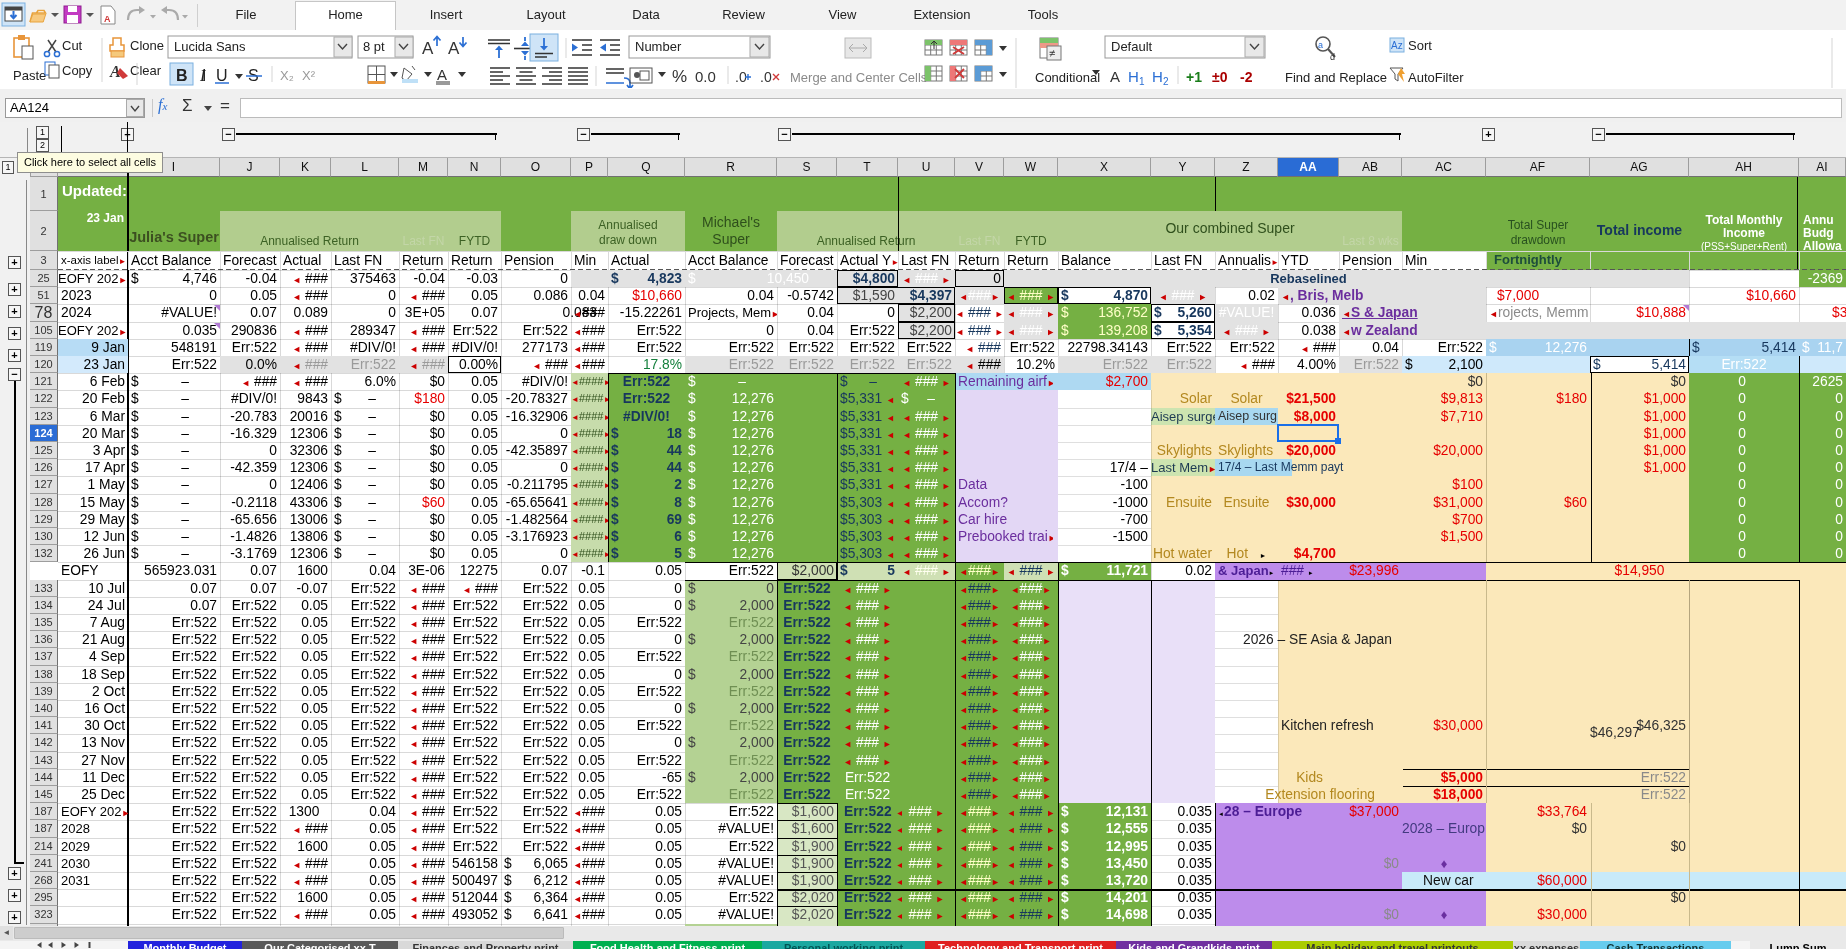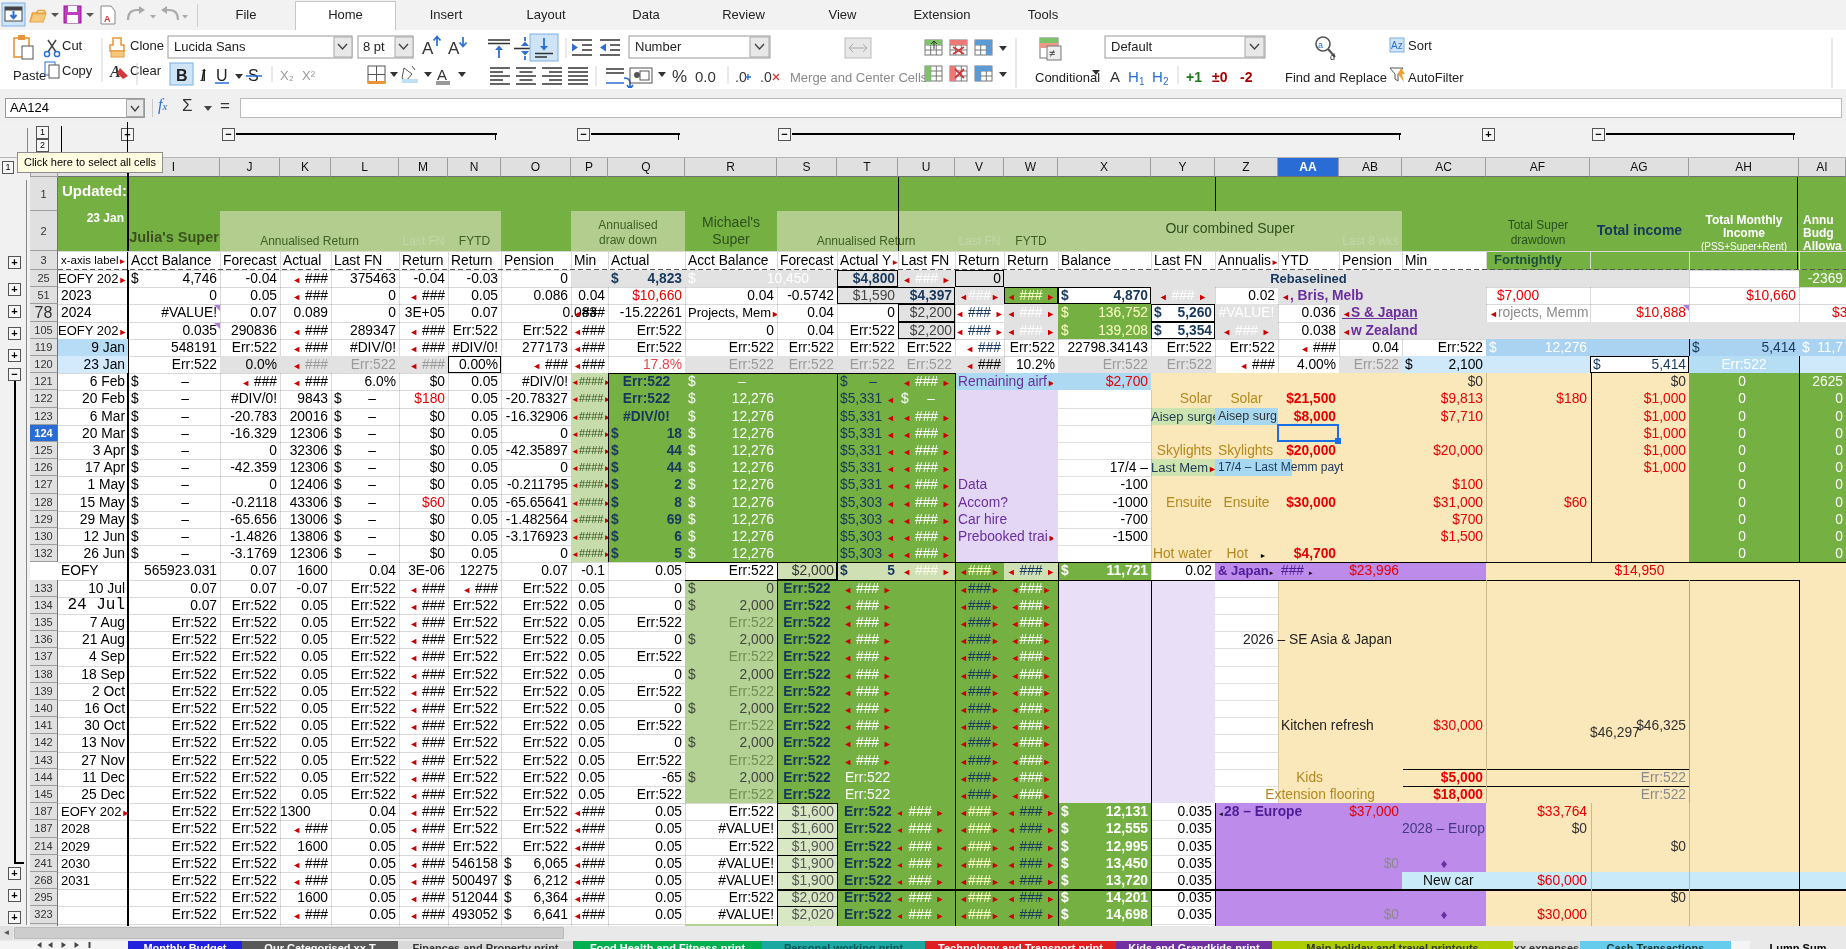--- a/index.html
+++ b/index.html
@@ -792,21 +792,21 @@
     </div>
     <div style="left:58px;top:356px;width:70px;height:17.2px;font-size:13.8px;line-height:17.2px;color:#000;text-align:right;padding-right:3px;white-space:nowrap;overflow:hidden;box-sizing:border-box;">23 Jan</div>
     <div style="left:128px;top:356px;width:92px;height:17.2px;font-size:13.8px;line-height:17.2px;color:#000;text-align:right;padding-right:3px;white-space:nowrap;overflow:hidden;box-sizing:border-box;">Err:522</div>
     <div style="left:220px;top:356px;width:60px;height:17.2px;font-size:13.8px;line-height:17.2px;color:#000;text-align:right;padding-right:3px;white-space:nowrap;overflow:hidden;box-sizing:border-box;">0.0%</div>
     <div style="left:280px;top:356px;width:51px;height:17.2px;font-size:13.8px;line-height:17.2px;color:#9a9a9a;text-align:right;padding-right:3px;white-space:nowrap;overflow:hidden;box-sizing:border-box;"><span style="color:#c00;font-size:9px">◄</span> ###</div>
     <div style="left:331px;top:356px;width:68px;height:17.2px;font-size:13.8px;line-height:17.2px;color:#9a9a9a;text-align:right;padding-right:3px;white-space:nowrap;overflow:hidden;box-sizing:border-box;">Err:522</div>
     <div style="left:399px;top:356px;width:49px;height:17.2px;font-size:13.8px;line-height:17.2px;color:#9a9a9a;text-align:right;padding-right:3px;white-space:nowrap;overflow:hidden;box-sizing:border-box;"><span style="color:#c00;font-size:9px">◄</span> ###</div>
     <div style="left:448px;top:356px;width:53px;height:17.2px;font-size:13.8px;line-height:17.2px;color:#000;text-align:right;padding-right:3px;white-space:nowrap;overflow:hidden;box-sizing:border-box;">0.00%</div>
     <div style="left:501px;top:356px;width:70px;height:17.2px;font-size:13.8px;line-height:17.2px;color:#000;text-align:right;padding-right:3px;white-space:nowrap;overflow:hidden;box-sizing:border-box;"><span style="color:#c00;font-size:9px">◄</span> ###</div>
     <div style="left:571px;top:356px;width:37px;height:17.2px;font-size:13.8px;line-height:17.2px;color:#000;text-align:right;padding-right:3px;white-space:nowrap;overflow:hidden;box-sizing:border-box;"><span style="color:#c00;font-size:9px">◄</span>###</div>
-    <div style="left:608px;top:356px;width:77px;height:33px;font-size:13.8px;line-height:17.2px;color:#ef4444;text-align:right;padding-right:3px;white-space:nowrap;overflow:hidden;box-sizing:border-box;">17.8%</div>
+    <div style="left:608px;top:356px;width:77px;height:33px;font-size:13.8px;line-height:17.2px;color:#15803d;text-align:right;padding-right:3px;white-space:nowrap;overflow:hidden;box-sizing:border-box;">17.8%</div>
     <div style="left:685px;top:356px;width:92px;height:17.2px;font-size:13.8px;line-height:17.2px;color:#9a9a9a;text-align:right;padding-right:3px;white-space:nowrap;overflow:hidden;box-sizing:border-box;">Err:522</div>
     <div style="left:777px;top:356px;width:60px;height:17.2px;font-size:13.8px;line-height:17.2px;color:#9a9a9a;text-align:right;padding-right:3px;white-space:nowrap;overflow:hidden;box-sizing:border-box;">Err:522</div>
     <div style="left:837px;top:356px;width:61px;height:17.2px;font-size:13.8px;line-height:17.2px;color:#9a9a9a;text-align:right;padding-right:3px;white-space:nowrap;overflow:hidden;box-sizing:border-box;">Err:522</div>
     <div style="left:898px;top:356px;width:57px;height:17.2px;font-size:13.8px;line-height:17.2px;color:#9a9a9a;text-align:right;padding-right:3px;white-space:nowrap;overflow:hidden;box-sizing:border-box;">Err:522</div>
     <div style="left:955px;top:356px;width:49px;height:17.2px;font-size:13.8px;line-height:17.2px;color:#000;text-align:right;padding-right:3px;white-space:nowrap;overflow:hidden;box-sizing:border-box;"><span style="color:#c00;font-size:9px">◄</span> ###</div>
     <div style="left:1004px;top:356px;width:54px;height:17.2px;font-size:13.8px;line-height:17.2px;color:#000;text-align:right;padding-right:3px;white-space:nowrap;overflow:hidden;box-sizing:border-box;">10.2%</div>
     <div style="left:1058px;top:356px;width:93px;height:17.2px;font-size:13.8px;line-height:17.2px;color:#9a9a9a;text-align:right;padding-right:3px;white-space:nowrap;overflow:hidden;box-sizing:border-box;">Err:522</div>
     <div style="left:1151px;top:356px;width:64px;height:17.2px;font-size:13.8px;line-height:17.2px;color:#9a9a9a;text-align:right;padding-right:3px;white-space:nowrap;overflow:hidden;box-sizing:border-box;">Err:522</div>
     <div style="left:1215px;top:356px;width:63px;height:17.2px;font-size:13.8px;line-height:17.2px;color:#000;text-align:right;padding-right:3px;white-space:nowrap;overflow:hidden;box-sizing:border-box;"><span style="color:#c00;font-size:9px">◄</span> ###</div>
     <div style="left:1278px;top:356px;width:61px;height:17.2px;font-size:13.8px;line-height:17.2px;color:#000;text-align:right;padding-right:3px;white-space:nowrap;overflow:hidden;box-sizing:border-box;">4.00%</div>
@@ -1199,21 +1199,21 @@
     <div style="left:571px;top:579.6px;width:37px;height:17.2px;font-size:13.8px;line-height:17.2px;color:#000;text-align:right;padding-right:3px;white-space:nowrap;overflow:hidden;box-sizing:border-box;">0.05</div>
     <div style="left:608px;top:579.6px;width:77px;height:17.2px;font-size:13.8px;line-height:17.2px;color:#000;text-align:right;padding-right:3px;white-space:nowrap;overflow:hidden;box-sizing:border-box;">0</div>
     <div style="left:685px;top:579.6px;width:92px;height:17.2px;font-size:13.8px;line-height:17.2px;color:#444;display:flex;justify-content:space-between;padding:0 3px;box-sizing:border-box;overflow:hidden;">
       <span>$</span>
       <span>0</span>
     </div>
     <div style="left:777px;top:579.6px;width:60px;height:17.2px;font-size:13.8px;line-height:17.2px;color:#17375d;font-weight:bold;text-align:center;white-space:nowrap;overflow:hidden;box-sizing:border-box;">Err:522</div>
     <div style="left:837px;top:579.6px;width:61px;height:17.2px;font-size:13.8px;line-height:17.2px;color:#fff;text-align:center;white-space:nowrap;overflow:hidden;box-sizing:border-box;"><span style="color:#c00;font-size:9px">◄</span> ### <span style="color:#c00;font-size:9px">►</span></div>
     <div style="left:955px;top:579.6px;width:49px;height:17.2px;font-size:13.8px;line-height:17.2px;color:#17375d;text-align:center;white-space:nowrap;overflow:hidden;box-sizing:border-box;"><span style="color:#c00;font-size:9px">◄</span>###<span style="color:#c00;font-size:9px">►</span></div>
     <div style="left:1004px;top:579.6px;width:54px;height:17.2px;font-size:13.8px;line-height:17.2px;color:#fff;text-align:center;white-space:nowrap;overflow:hidden;box-sizing:border-box;"><span style="color:#c00;font-size:9px">◄</span>###<span style="color:#c00;font-size:9px">►</span></div>
-    <div style="left:58px;top:596.8px;width:70px;height:17.2px;font-size:16px;line-height:17.2px;color:#000;text-align:right;padding-right:3px;white-space:nowrap;overflow:hidden;box-sizing:border-box;font-family:Liberation Mono, monospace;">24 Jul</div>
+    <div style="left:58px;top:596.8px;width:70px;height:17.2px;font-size:14px;line-height:17.2px;color:#000;text-align:right;padding-right:3px;white-space:nowrap;overflow:hidden;box-sizing:border-box;">24 Jul</div>
     <div style="left:128px;top:596.8px;width:92px;height:17.2px;font-size:13.8px;line-height:17.2px;color:#000;text-align:right;padding-right:3px;white-space:nowrap;overflow:hidden;box-sizing:border-box;">0.07</div>
     <div style="left:220px;top:596.8px;width:60px;height:17.2px;font-size:13.8px;line-height:17.2px;color:#000;text-align:right;padding-right:3px;white-space:nowrap;overflow:hidden;box-sizing:border-box;">Err:522</div>
     <div style="left:280px;top:596.8px;width:51px;height:17.2px;font-size:13.8px;line-height:17.2px;color:#000;text-align:right;padding-right:3px;white-space:nowrap;overflow:hidden;box-sizing:border-box;">0.05</div>
     <div style="left:331px;top:596.8px;width:68px;height:17.2px;font-size:13.8px;line-height:17.2px;color:#000;text-align:right;padding-right:3px;white-space:nowrap;overflow:hidden;box-sizing:border-box;">Err:522</div>
     <div style="left:399px;top:596.8px;width:49px;height:17.2px;font-size:13.8px;line-height:17.2px;color:#000;text-align:right;padding-right:3px;white-space:nowrap;overflow:hidden;box-sizing:border-box;"><span style="color:#c00;font-size:9px">◄</span> ###</div>
     <div style="left:448px;top:596.8px;width:53px;height:17.2px;font-size:13.8px;line-height:17.2px;color:#000;text-align:right;padding-right:3px;white-space:nowrap;overflow:hidden;box-sizing:border-box;">Err:522</div>
     <div style="left:501px;top:596.8px;width:70px;height:17.2px;font-size:13.8px;line-height:17.2px;color:#000;text-align:right;padding-right:3px;white-space:nowrap;overflow:hidden;box-sizing:border-box;">Err:522</div>
     <div style="left:571px;top:596.8px;width:37px;height:17.2px;font-size:13.8px;line-height:17.2px;color:#000;text-align:right;padding-right:3px;white-space:nowrap;overflow:hidden;box-sizing:border-box;">0.05</div>
     <div style="left:608px;top:596.8px;width:77px;height:17.2px;font-size:13.8px;line-height:17.2px;color:#000;text-align:right;padding-right:3px;white-space:nowrap;overflow:hidden;box-sizing:border-box;">0</div>
     <div style="left:685px;top:596.8px;width:92px;height:17.2px;font-size:13.8px;line-height:17.2px;color:#444;display:flex;justify-content:space-between;padding:0 3px;box-sizing:border-box;overflow:hidden;">
@@ -1411,21 +1411,21 @@
     <div style="left:1402px;top:768.8px;width:84px;height:17.2px;font-size:13.8px;line-height:17.2px;color:#e60000;font-weight:bold;text-align:right;padding-right:3px;white-space:nowrap;overflow:hidden;box-sizing:border-box;">$5,000</div>
     <div style="left:1215px;top:786px;width:163px;height:17.2px;font-size:13.8px;line-height:17.2px;color:#b3881f;text-align:right;padding-right:3px;white-space:nowrap;overflow:hidden;box-sizing:border-box;">Extension flooring</div>
     <div style="left:1402px;top:786px;width:84px;height:17.2px;font-size:13.8px;line-height:17.2px;color:#e60000;font-weight:bold;text-align:right;padding-right:3px;white-space:nowrap;overflow:hidden;box-sizing:border-box;">$18,000</div>
     <div style="left:1590px;top:724px;width:99px;height:17.2px;font-size:13.8px;line-height:17.2px;color:#333;text-align:left;padding-right:3px;white-space:nowrap;overflow:hidden;box-sizing:border-box;">$46,297</div>
     <div style="left:1590px;top:717.2px;width:99px;height:17.2px;font-size:13.8px;line-height:17.2px;color:#333;text-align:right;padding-right:3px;white-space:nowrap;overflow:hidden;box-sizing:border-box;">$46,325</div>
     <div style="left:1590px;top:768.8px;width:99px;height:17.2px;font-size:13.8px;line-height:17.2px;color:#8a8a8a;text-align:right;padding-right:3px;white-space:nowrap;overflow:hidden;box-sizing:border-box;">Err:522</div>
     <div style="left:1590px;top:786px;width:99px;height:17.2px;font-size:13.8px;line-height:17.2px;color:#8a8a8a;text-align:right;padding-right:3px;white-space:nowrap;overflow:hidden;box-sizing:border-box;">Err:522</div>
     <div style="left:58px;top:803.2px;width:70px;height:17.2px;font-size:13px;line-height:17.2px;color:#000;padding-left:3px;white-space:nowrap;overflow:hidden;box-sizing:border-box;">EOFY 202<span style="color:#c00;font-size:9px">►</span></div>
     <div style="left:128px;top:803.2px;width:92px;height:17.2px;font-size:13.8px;line-height:17.2px;color:#000;text-align:right;padding-right:3px;white-space:nowrap;overflow:hidden;box-sizing:border-box;">Err:522</div>
     <div style="left:220px;top:803.2px;width:60px;height:17.2px;font-size:13.8px;line-height:17.2px;color:#000;text-align:right;padding-right:3px;white-space:nowrap;overflow:hidden;box-sizing:border-box;">Err:522</div>
-    <div style="left:280px;top:803.2px;width:51px;height:17.2px;font-size:13.8px;line-height:17.2px;color:#000;text-align:left;padding-right:3px;white-space:nowrap;overflow:hidden;box-sizing:border-box;">1300</div>
+    <div style="left:280px;top:803.2px;width:51px;height:17.2px;font-size:13.8px;line-height:17.2px;color:#000;text-align:center;padding-right:3px;white-space:nowrap;overflow:hidden;box-sizing:border-box;">1300</div>
     <div style="left:331px;top:803.2px;width:68px;height:17.2px;font-size:13.8px;line-height:17.2px;color:#000;text-align:right;padding-right:3px;white-space:nowrap;overflow:hidden;box-sizing:border-box;">0.04</div>
     <div style="left:399px;top:803.2px;width:49px;height:17.2px;font-size:13.8px;line-height:17.2px;color:#000;text-align:right;padding-right:3px;white-space:nowrap;overflow:hidden;box-sizing:border-box;"><span style="color:#c00;font-size:9px">◄</span> ###</div>
     <div style="left:448px;top:803.2px;width:53px;height:17.2px;font-size:13.8px;line-height:17.2px;color:#000;text-align:right;padding-right:3px;white-space:nowrap;overflow:hidden;box-sizing:border-box;">Err:522</div>
     <div style="left:501px;top:803.2px;width:70px;height:17.2px;font-size:13.8px;line-height:17.2px;color:#000;text-align:right;padding-right:3px;white-space:nowrap;overflow:hidden;box-sizing:border-box;">Err:522</div>
     <div style="left:571px;top:803.2px;width:37px;height:17.2px;font-size:13.8px;line-height:17.2px;color:#000;text-align:right;padding-right:3px;white-space:nowrap;overflow:hidden;box-sizing:border-box;"><span style="color:#c00;font-size:9px">◄</span>###</div>
     <div style="left:608px;top:803.2px;width:77px;height:17.2px;font-size:13.8px;line-height:17.2px;color:#000;text-align:right;padding-right:3px;white-space:nowrap;overflow:hidden;box-sizing:border-box;">0.05</div>
     <div style="left:685px;top:803.2px;width:92px;height:17.2px;font-size:13.8px;line-height:17.2px;color:#000;text-align:right;padding-right:3px;white-space:nowrap;overflow:hidden;box-sizing:border-box;">Err:522</div>
     <div style="left:777px;top:803.2px;width:60px;height:17.2px;font-size:13.8px;line-height:17.2px;color:#555;text-align:right;padding-right:3px;white-space:nowrap;overflow:hidden;box-sizing:border-box;">$1,600</div>
     <div style="left:841px;top:803.2px;width:61px;height:17.2px;font-size:13.8px;line-height:17.2px;color:#17375d;font-weight:bold;padding-left:3px;white-space:nowrap;overflow:hidden;box-sizing:border-box;">Err:522 <span style="color:#c00;font-size:9px">◄</span></div>
     <div style="left:898px;top:803.2px;width:57px;height:17.2px;font-size:13.8px;line-height:17.2px;color:#fffff0;text-align:center;white-space:nowrap;overflow:hidden;box-sizing:border-box;"> ###  <span style="color:#c00;font-size:9px">►</span></div>

